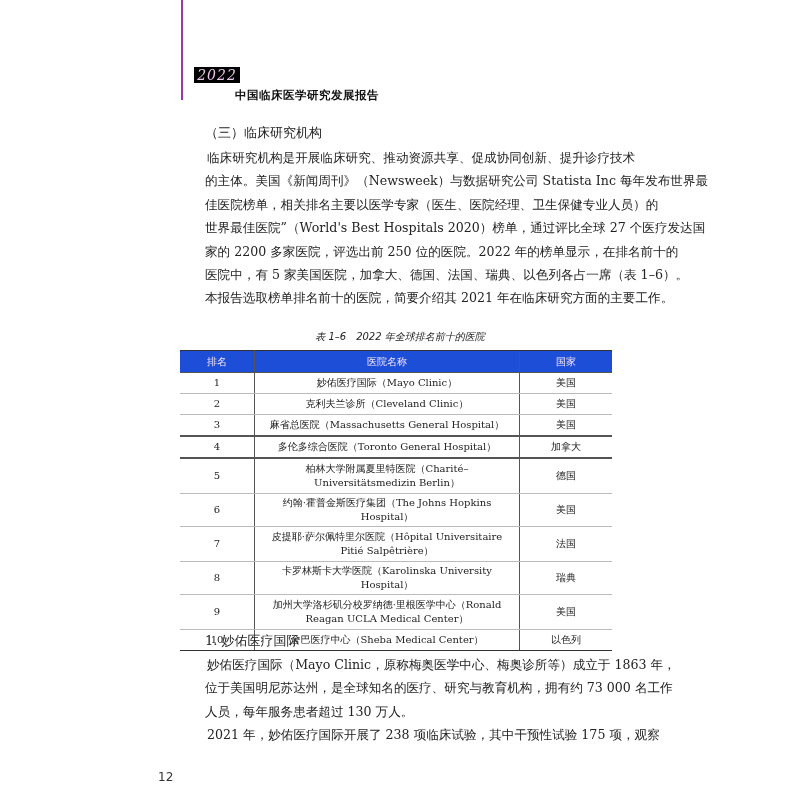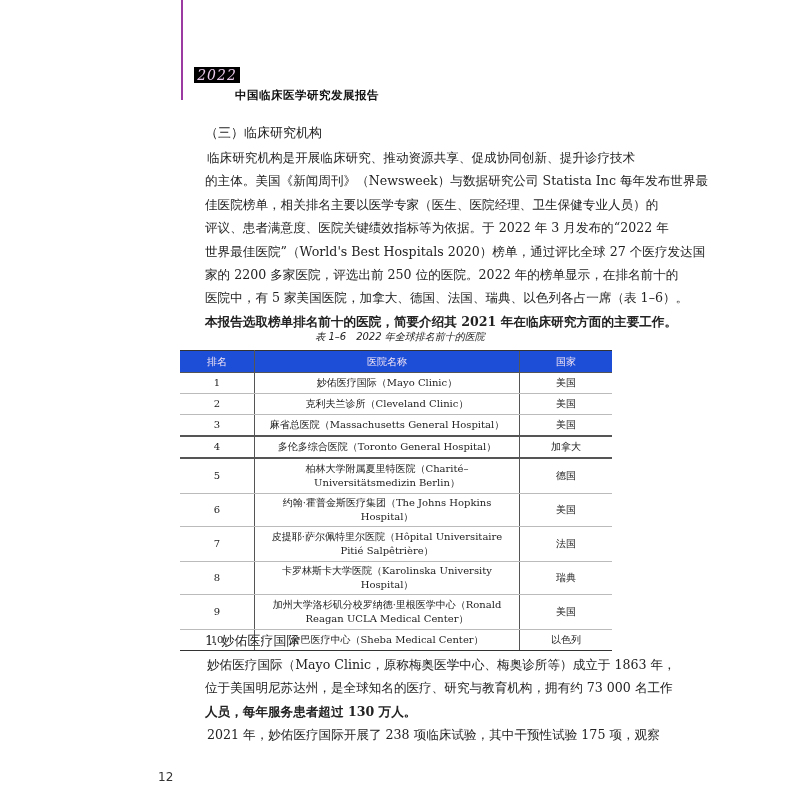--- a/index.html
+++ b/index.html
@@ -21,21 +21,21 @@
   }
   .section-title {
     position: absolute; left: 205px; top: 124px; font-family: "DejaVu Sans", sans-serif;
     font-size: 13px; color: #222;
   }
   .para {
     position: absolute; left: 181px; width: 438px; font-size: 12.6px; line-height: 23.4px;
     color: #222; text-align: justify; text-align-last: justify;
   }
   .para .line { display: block; white-space: nowrap; text-align: justify; text-align-last: justify; padding-left: 24px; }
-  .para .line.last { text-align-last: left; font-weight: bold; }
+  .para .line.last { text-align-last: left; }
   .para .indent { padding-left: 26px; }
   .table-caption {
     position: absolute; left: 0; width: 800px; top: 330px; text-align: center;
     font-family: "DejaVu Sans", sans-serif; font-size: 10px; color: #222; font-style: italic;
   }
   table.rank {
     position: absolute; left: 180px; top: 350px; width: 432px; border-collapse: collapse;
     font-size: 10px; color: #222;
   }
   table.rank th {
@@ -66,21 +66,20 @@
 <div class="vline"></div>
 <div class="year-badge">2022</div>
 <div class="book-title">中国临床医学研究发展报告</div>
 
 <div class="section-title">（三）临床研究机构</div>
 
 <div class="para" style="top:146px;">
   <span class="line indent">临床研究机构是开展临床研究、推动资源共享、促成协同创新、提升诊疗技术</span>
   <span class="line">的主体。美国《新闻周刊》（Newsweek）与数据研究公司 Statista Inc 每年发布世界最</span>
   <span class="line">佳医院榜单，相关排名主要以医学专家（医生、医院经理、卫生保健专业人员）的</span>
-  <span class="line">评议、患者满意度、医院关键绩效指标等为依据。于 2022 年 3 月发布的“2022 年</span>
   <span class="line">世界最佳医院”（World's Best Hospitals 2020）榜单，通过评比全球 27 个医疗发达国</span>
   <span class="line">家的 2200 多家医院，评选出前 250 位的医院。2022 年的榜单显示，在排名前十的</span>
   <span class="line">医院中，有 5 家美国医院，加拿大、德国、法国、瑞典、以色列各占一席（表 1–6）。</span>
   <span class="line last">本报告选取榜单排名前十的医院，简要介绍其 2021 年在临床研究方面的主要工作。</span>
 </div>
 
 <div class="table-caption">表 1–6　2022 年全球排名前十的医院</div>
 
 <table class="rank">
   <thead>

